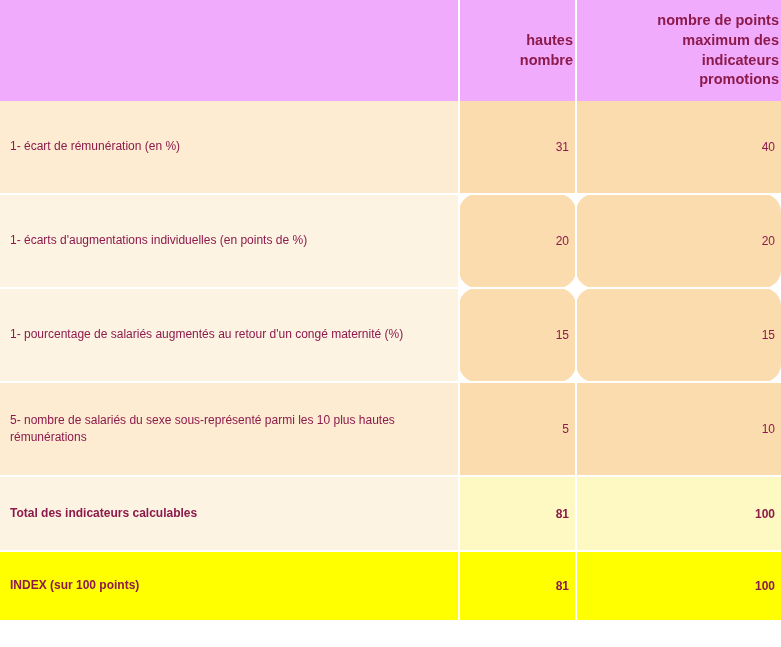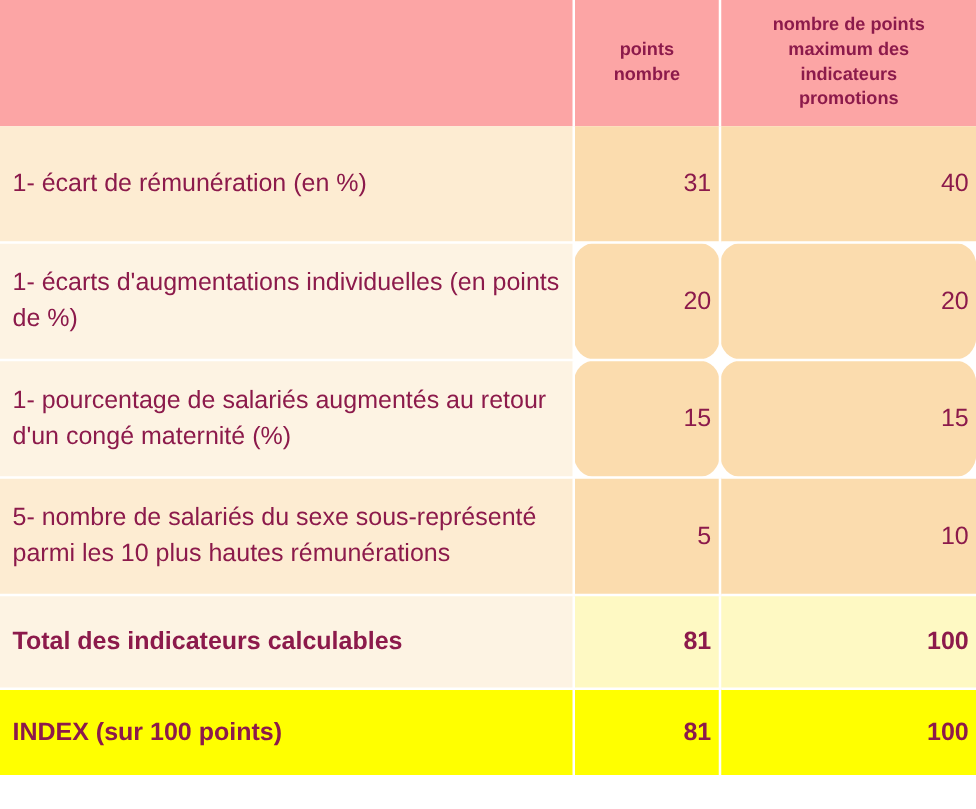--- a/index.html
+++ b/index.html
@@ -18,38 +18,39 @@
     border-collapse: collapse;
     width: 781px;
     table-layout: fixed;
   }
   table.index-table col.c-label { width: 459px; }
   table.index-table col.c-obtained { width: 117px; }
   table.index-table col.c-max { width: 205px; }
 
   
   thead th {
-    background: #fca5a5;
+    background: #f0abfc;
     color: #8c1a4b;
     font-size: 14.5px;
     font-weight: bold;
     line-height: 1.35;
-    padding: 8px 20px;
+    padding: 8px 2px;
     vertical-align: middle;
     border-right: 2px solid #ffffff;
+    text-align: right;
   }
   thead th.h-label {
     border-right: 2px solid #ffffff;
   }
   thead th.h-max { border-right: none; }
   thead tr { height: 101px; }
 
   
   tbody td {
-    font-size: 20px;
+    font-size: 12px;
     color: #8c1a4b;
     vertical-align: middle;
     border-right: 2px solid #ffffff;
     border-bottom: 2px solid #ffffff;
   }
   tbody td.cell-label {
     text-align: left;
     padding: 8px 10px 8px 10px;
     line-height: 1.45;
   }
@@ -86,21 +87,21 @@
 <table class="index-table">
   <colgroup>
     <col class="c-label">
     <col class="c-obtained">
     <col class="c-max">
   </colgroup>
   <thead>
     <tr>
       <th class="h-label"></th>
       <th class="h-obtained">
-        <div>points</div>
+        <div>hautes</div>
         <div>nombre</div>
       </th>
       <th class="h-max">
         <div>nombre de points</div>
         <div>maximum des</div>
         <div>indicateurs</div>
         <div>promotions</div>
       </th>
     </tr>
   </thead>

